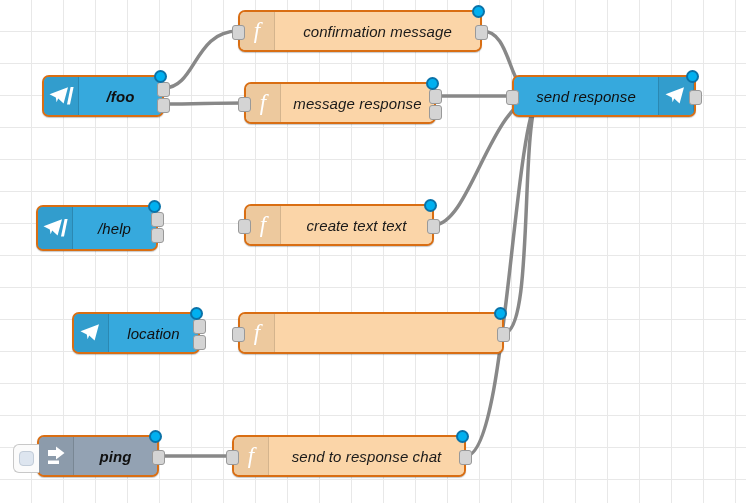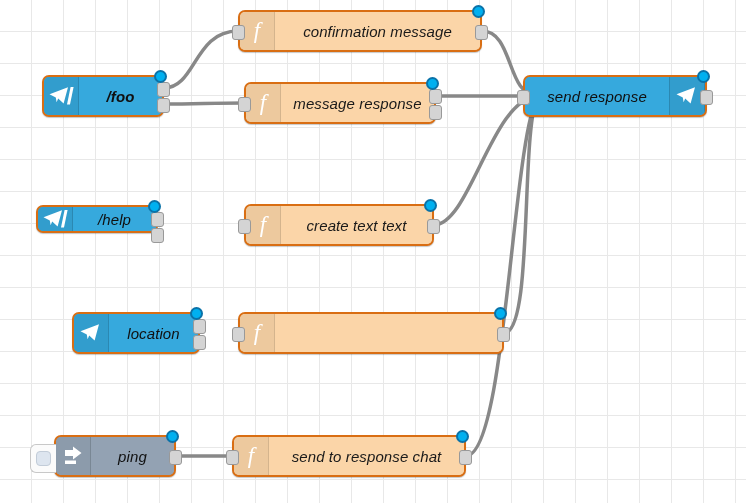--- a/index.html
+++ b/index.html
@@ -189,34 +189,34 @@
               <text x="12" y="19" text-anchor="middle" font-family="&quot;Liberation Serif&quot;, serif" font-size="23" font-style="italic" fill="#ffffff">f</text>
             </svg>
           </div>
           <div class="label">message response</div>
         </div>
         <div class="port in" style="top: 13px;"></div>
         <div class="port out" style="top: 5px;"></div>
         <div class="port out" style="top: 21px;"></div>
         <div class="status-dot"></div>
       </div>
-      <div class="node tg" style="left: 523px; top: 75px; width: 184px; height: 42px;">
+      <div class="node tg" style="left: 512px; top: 75px; width: 184px; height: 42px;">
         <div class="node-body">
           <div class="label">send response</div>
           <div class="icon-box right">
             <svg width="24" height="24" viewBox="0 0 24 24">
               <path d="M1.5 10.2 L20 3.2 L15.6 19.4 L10.2 14.6 L8.6 18.2 L7.8 13.4 Z" fill="#ffffff"></path>
             </svg>
           </div>
         </div>
         <div class="port in" style="top: 13px;"></div>
         <div class="port out" style="top: 13px;"></div>
         <div class="status-dot"></div>
       </div>
-      <div class="node tg" style="left: 36px; top: 205px; width: 122px; height: 28px; align-items: flex-end;">
+      <div class="node tg" style="left: 36px; top: 205px; width: 122px; height: 46px; align-items: flex-end;">
         <div class="node-body">
           <div class="icon-box">
             <svg width="27" height="24" viewBox="0 0 27 24">
               <path d="M1.5 10.2 L20 3.2 L15.6 19.4 L10.2 14.6 L8.6 18.2 L7.8 13.4 Z" fill="#ffffff"></path>
               <path d="M22.6 3.0 L19.0 20.4 L22.0 20.4 L25.6 3.0 Z" fill="#ffffff"></path>
             </svg>
           </div>
           <div class="label">/help</div>
         </div>
         <div class="port out" style="top: 5px;"></div>
@@ -254,21 +254,21 @@
           <div class="icon-box">
             <svg width="24" height="24" viewBox="0 0 24 24">
               <text x="12" y="19" text-anchor="middle" font-family="&quot;Liberation Serif&quot;, serif" font-size="23" font-style="italic" fill="#ffffff">f</text>
             </svg>
           </div>
         </div>
         <div class="port in" style="top: 13px;"></div>
         <div class="port out" style="top: 13px;"></div>
         <div class="status-dot"></div>
       </div>
-      <div class="node inject" style="left: 54px; top: 435px; width: 122px; height: 42px;">
+      <div class="node inject" style="left: 37px; top: 435px; width: 122px; height: 42px; font-weight: bold;">
         <div class="node-body">
           <div class="icon-box">
             <svg width="24" height="24" viewBox="0 0 24 24">
               <path d="M4 6 h8 V2.5 L20.5 9 L12 15.5 V12 H4 Z M4 16.5 h11 v3.4 H4 Z" fill="#ffffff"></path>
             </svg>
           </div>
           <div class="label">ping</div>
         </div>
         <div class="port out" style="top: 13px;"></div>
         <div class="status-dot"></div>

